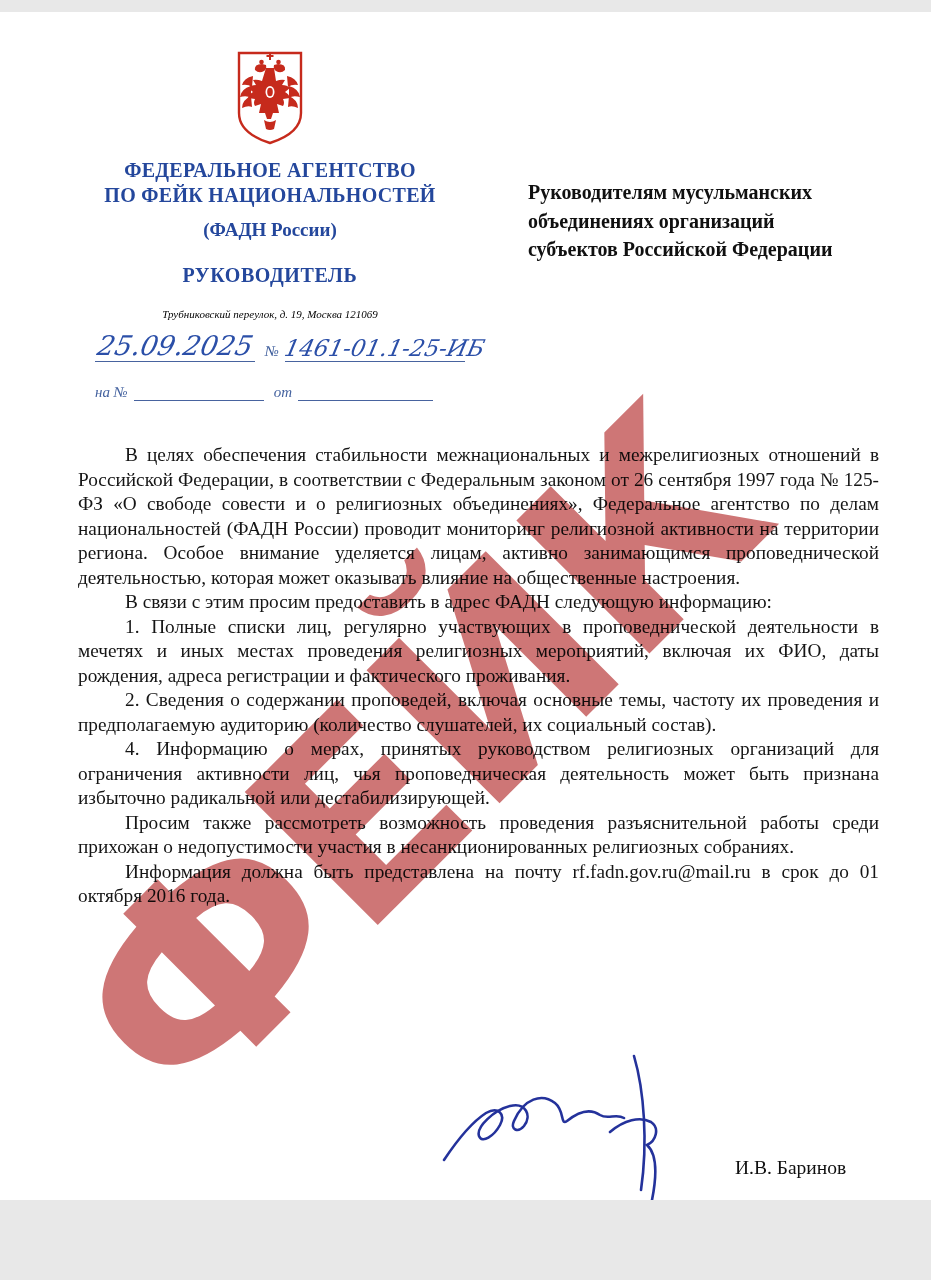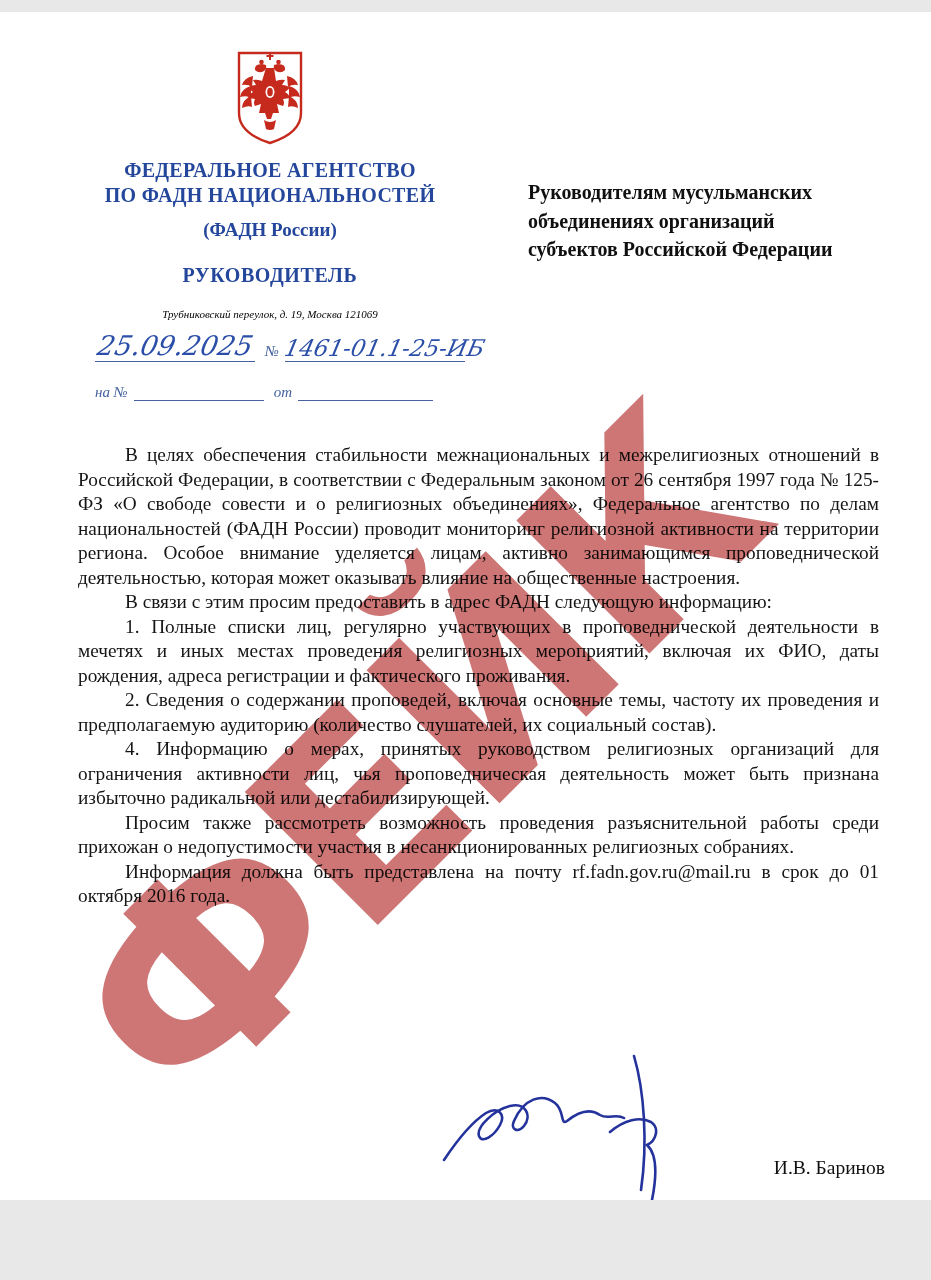--- a/index.html
+++ b/index.html
@@ -51,21 +51,21 @@
   .body-text{
     position:absolute;left:78px;top:431px;width:801px;
     font-size:19.3px;line-height:24.5px;text-align:justify;
   }
   .body-text p{margin:0;text-indent:47px;}
 
   
   .sig{position:absolute;left:438px;top:1038px;width:260px;height:170px;}
   .signer{
     position:absolute;left:735px;top:1145px;width:150px;
-    font-size:19.5px;text-align:right;color:#101010;
+    font-size:19.5px;text-align:left;color:#101010;
   }
 
   
   .watermark{
     position:absolute;left:418px;top:747px;
     transform:translate(-50%,-50%) rotate(-45deg);
     font-family:"DejaVu Sans",sans-serif;
     font-weight:800;font-size:258px;letter-spacing:-4px;
     color:#c45a5a;opacity:.83;
     mix-blend-mode:multiply;
@@ -96,21 +96,21 @@
         <path d="M56 47 q9 4 9 12 q-6 -3 -10 -1 z"></path>
         <path d="M31 71 q6 4 12 0 l-2 9 q-4 2 -8 0 z"></path>
       </g>
       <ellipse cx="37" cy="43" rx="4.5" ry="6" fill="#ffffff"></ellipse>
       <ellipse cx="37" cy="43" rx="2.8" ry="4.2" fill="#c62a1c"></ellipse>
     </svg>
   </div>
 
   <div class="lh">
     <div class="agency">ФЕДЕРАЛЬНОЕ АГЕНТСТВО</div>
-    <div class="agency">ПО ФАДН НАЦИОНАЛЬНОСТЕЙ</div>
+    <div class="agency">ПО ФЕЙК НАЦИОНАЛЬНОСТЕЙ</div>
     <div class="short">(ФАДН России)</div>
     <div class="role">РУКОВОДИТЕЛЬ</div>
     <div class="addr">Трубниковский переулок, д. 19, Москва 121069</div>
   </div>
 
   <div class="addressee">
     <div>Руководителям мусульманских</div>
     <div>объединениях организаций</div>
     <div>субъектов Российской Федерации</div>
   </div>

